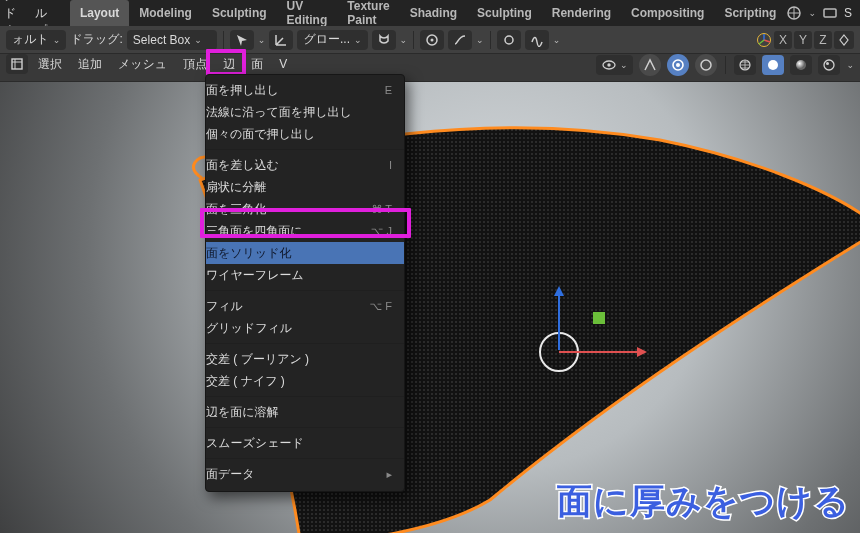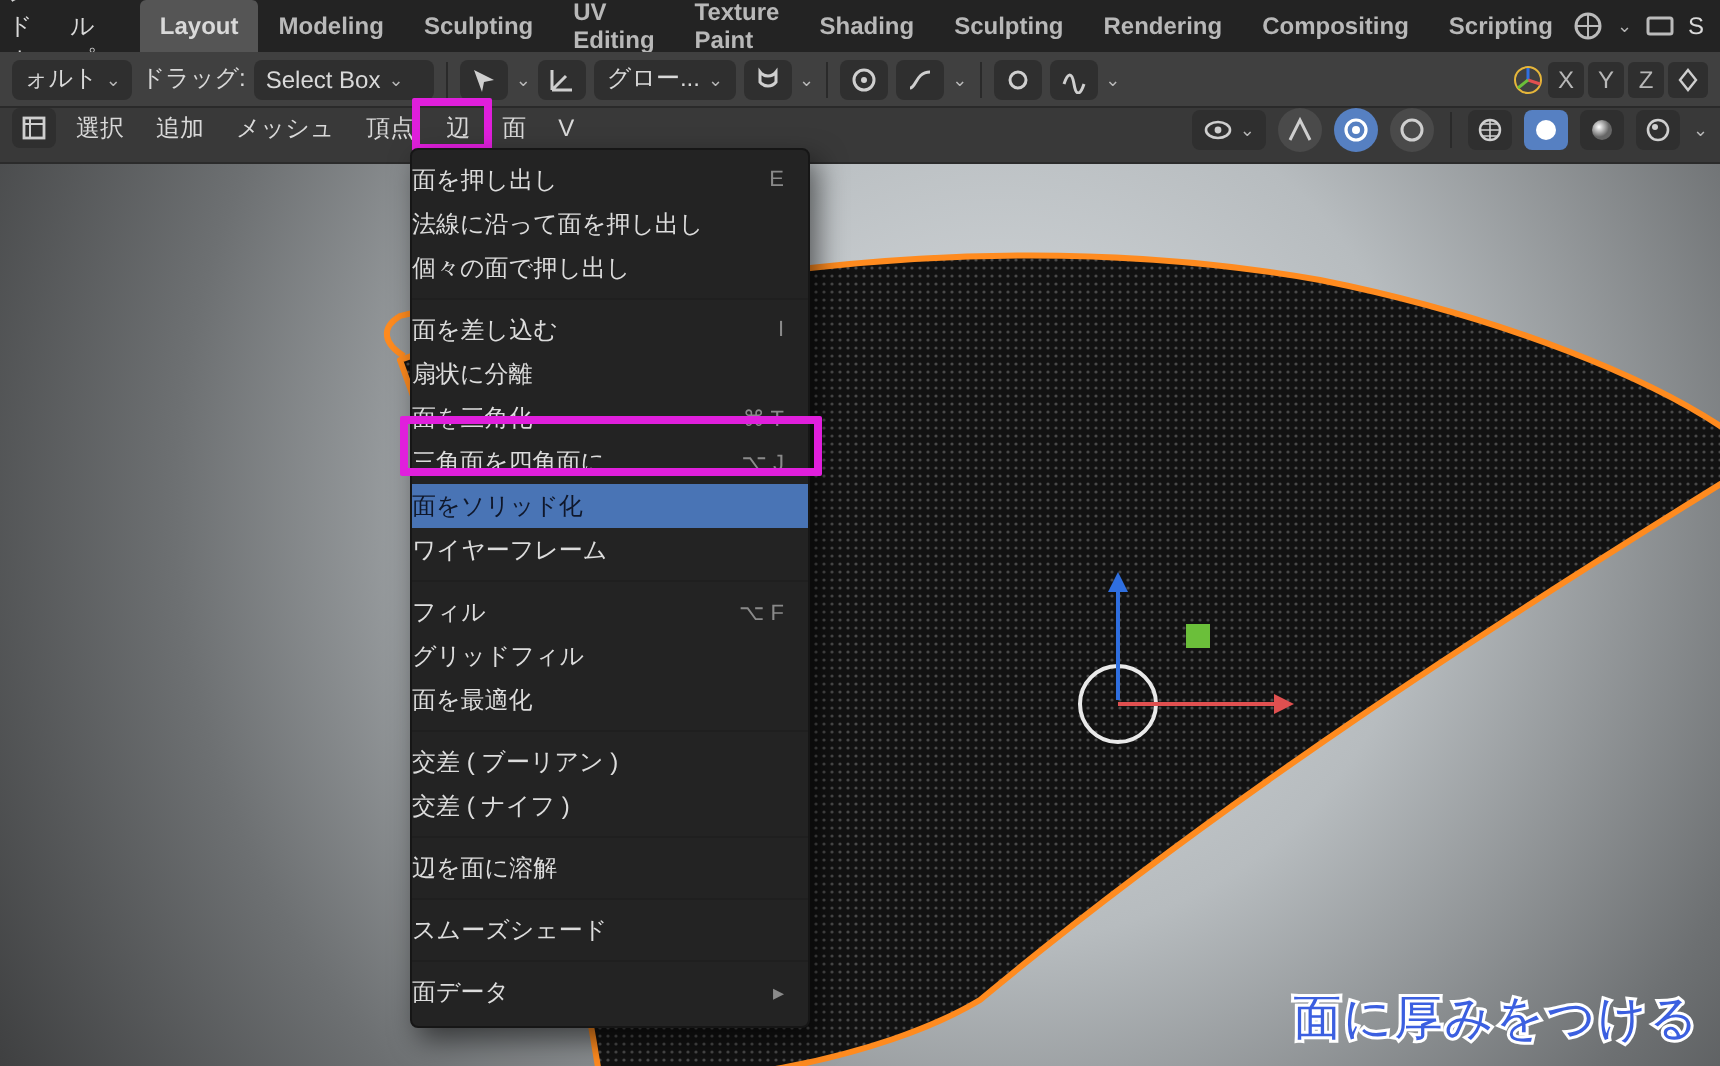--- a/index.html
+++ b/index.html
@@ -263,22 +263,22 @@
   }
   .dd-sep {
     height:1px; background: var(--sep);
     margin: 4px 0;
   }
 
   
   .caption {
     position:absolute;
     right: 10px; bottom: 8px;
-    font-size: 24px;
-    font-weight: 400;
+    font-size: 35px;
+    font-weight: 700;
     color: var(--overlay-caption);
     -webkit-text-stroke: 3px #fff;
     paint-order: stroke fill;
     letter-spacing: 1px;
     padding-left: 25px;
   }
 </style>
 </head>
 <body>
 
@@ -558,23 +558,20 @@
       <span>ワイヤーフレーム</span>
     </div>
     <div class="dd-sep"></div>
     <div class="dd-item">
       <span>フィル</span>
       <span class="sc">⌥ F</span>
     </div>
     <div class="dd-item">
       <span>グリッドフィル</span>
     </div>
-    <div class="dd-item">
-      <span>面を最適化</span>
-    </div>
     <div class="dd-sep"></div>
     <div class="dd-item">
       <span>交差 ( ブーリアン )</span>
     </div>
     <div class="dd-item">
       <span>交差 ( ナイフ )</span>
     </div>
     <div class="dd-sep"></div>
     <div class="dd-item">
       <span>辺を面に溶解</span>

